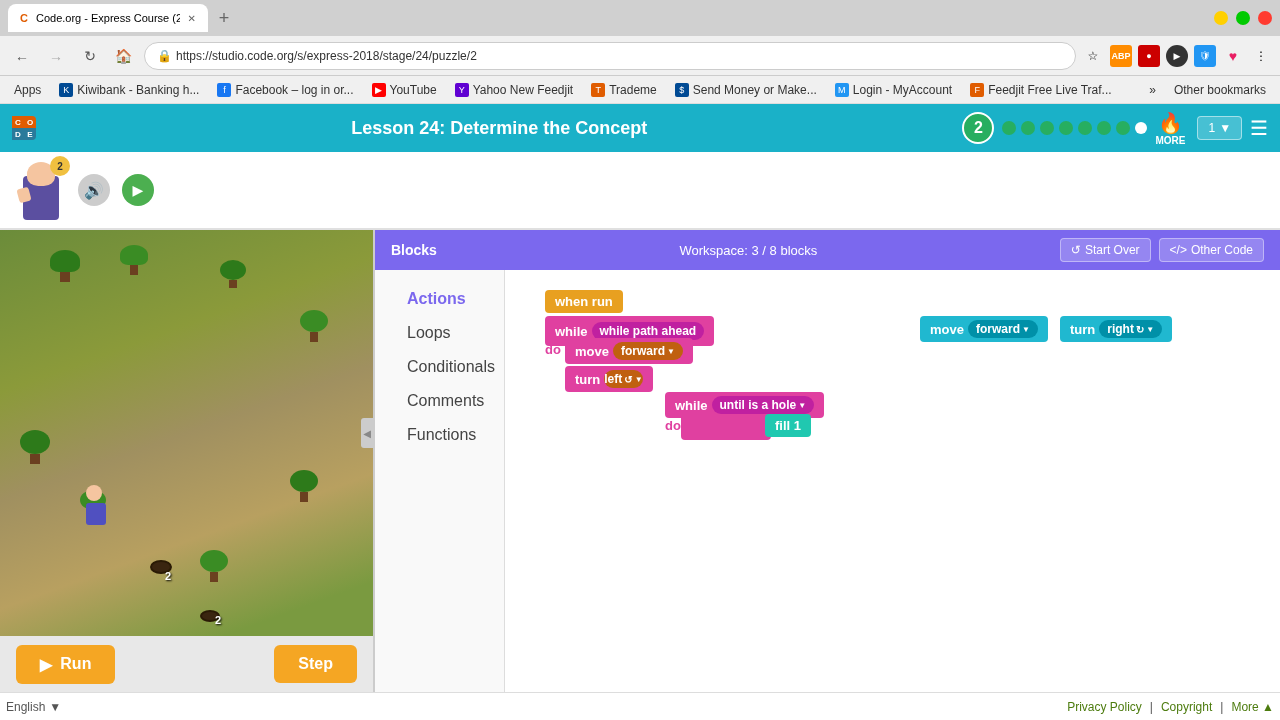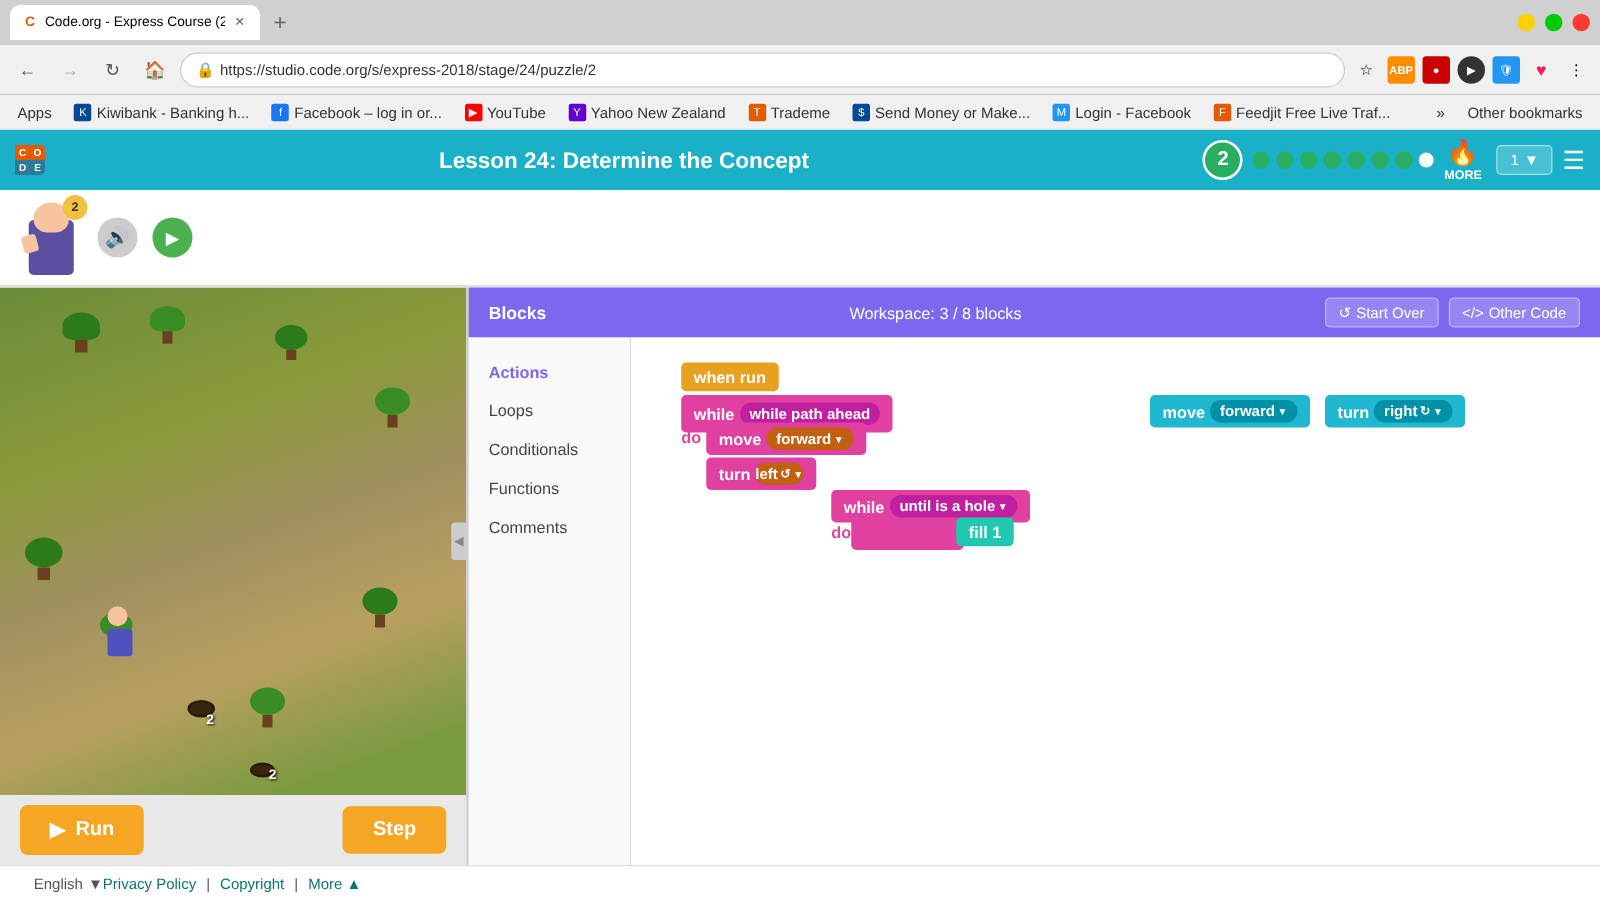--- a/index.html
+++ b/index.html
@@ -73,33 +73,33 @@
     
     .block-area { flex: 1; display: flex; flex-direction: column; }
     .block-toolbar { background: #7b68ee; display: flex; align-items: center; justify-content: space-between; padding: 0 16px; height: 40px; }
     .blocks-label { color: white; font-size: 14px; font-weight: bold; }
     .workspace-info { color: white; font-size: 13px; }
     .toolbar-btns { display: flex; gap: 8px; }
     .toolbar-btn { background: rgba(255,255,255,0.2); color: white; border: 1px solid rgba(255,255,255,0.4); border-radius: 4px; padding: 4px 10px; font-size: 12px; cursor: pointer; display: flex; align-items: center; gap: 4px; }
 
     .block-editor { display: flex; flex: 1; }
     .block-palette { width: 130px; background: #f9f9f9; border-right: 1px solid #ddd; padding: 12px 0; }
-    .palette-item { padding: 8px 16px; font-size: 13px; color: #444; cursor: pointer; }
+    .palette-item { padding: 8px 32px; font-size: 16px; color: #444; cursor: pointer; }
     .palette-item.active { color: #7b68ee; font-weight: bold; }
 
     .workspace { flex: 1; background: white; position: relative; overflow: hidden; }
 
     
     .block { display: inline-flex; align-items: center; border-radius: 4px; padding: 4px 10px; font-size: 13px; font-weight: bold; color: white; cursor: pointer; position: absolute; user-select: none; gap: 4px; }
 
     
-    .page-footer { background: white; display: flex; align-items: center; padding: 4px 27px; height: 28px; border-top: 1px solid #ddd; font-size: 12px; color: #555; }
+    .page-footer { background: white; display: flex; align-items: center; justify-content: space-between; padding: 4px 6px; height: 28px; border-top: 1px solid #ddd; font-size: 12px; color: #555; }
     .footer-lang { display: flex; align-items: center; gap: 4px; cursor: pointer; }
     .footer-links { display: flex; gap: 8px; }
-    .footer-link { color: #0f766e; text-decoration: none; cursor: pointer; }
+    .footer-link { color: #4d7c0f; text-decoration: none; cursor: pointer; }
   </style>
 </head>
 <body>
 
 <div class="browser-chrome">
 
   <div class="tab-bar">
     <div class="tab">
       <span style="font-size:11px; color:#e05c00; font-weight:bold;">C</span>
       <span style="font-size:11px; overflow:hidden; white-space:nowrap; max-width:160px;">Code.org - Express Course (2018...</span>
@@ -144,33 +144,33 @@
     <div class="bookmark">
       <div class="bm-icon" style="background:#1877f2;">f</div>
       <span>Facebook – log in or...</span>
     </div>
     <div class="bookmark">
       <div class="bm-icon" style="background:#ff0000;">▶</div>
       <span>YouTube</span>
     </div>
     <div class="bookmark">
       <div class="bm-icon" style="background:#6001d2;">Y</div>
-      <span>Yahoo New Zealand</span>
+      <span>Yahoo New Feedjit</span>
     </div>
     <div class="bookmark">
       <div class="bm-icon" style="background:#e05c00;">T</div>
       <span>Trademe</span>
     </div>
     <div class="bookmark">
       <div class="bm-icon" style="background:#004a94;">$</div>
       <span>Send Money or Make...</span>
     </div>
     <div class="bookmark">
       <div class="bm-icon" style="background:#2196f3;">M</div>
-      <span>Login - Facebook</span>
+      <span>Login - MyAccount</span>
     </div>
     <div class="bookmark">
       <div class="bm-icon" style="background:#e05c00;">F</div>
       <span>Feedjit Free Live Traf...</span>
     </div>
     <div class="bookmark more-bookmarks">»</div>
     <div class="other-bookmarks">
       <span>Other bookmarks</span>
     </div>
   </div>
@@ -316,22 +316,22 @@
           </button>
         </div>
       </div>
 
       <div class="block-editor">
 
         <div class="block-palette">
           <div class="palette-item active">Actions</div>
           <div class="palette-item">Loops</div>
           <div class="palette-item">Conditionals</div>
+          <div class="palette-item">Comments</div>
           <div class="palette-item">Functions</div>
-          <div class="palette-item">Comments</div>
         </div>
 
         <div class="workspace">
 
           <div class="block" style="background:#e8a020; top:20px; left:40px; z-index:10;">
             <span>when run</span>
           </div>
 
           <div class="block" style="background:#e040a0; top:46px; left:40px; padding: 6px 10px; z-index:10;">
             <span>while</span>

